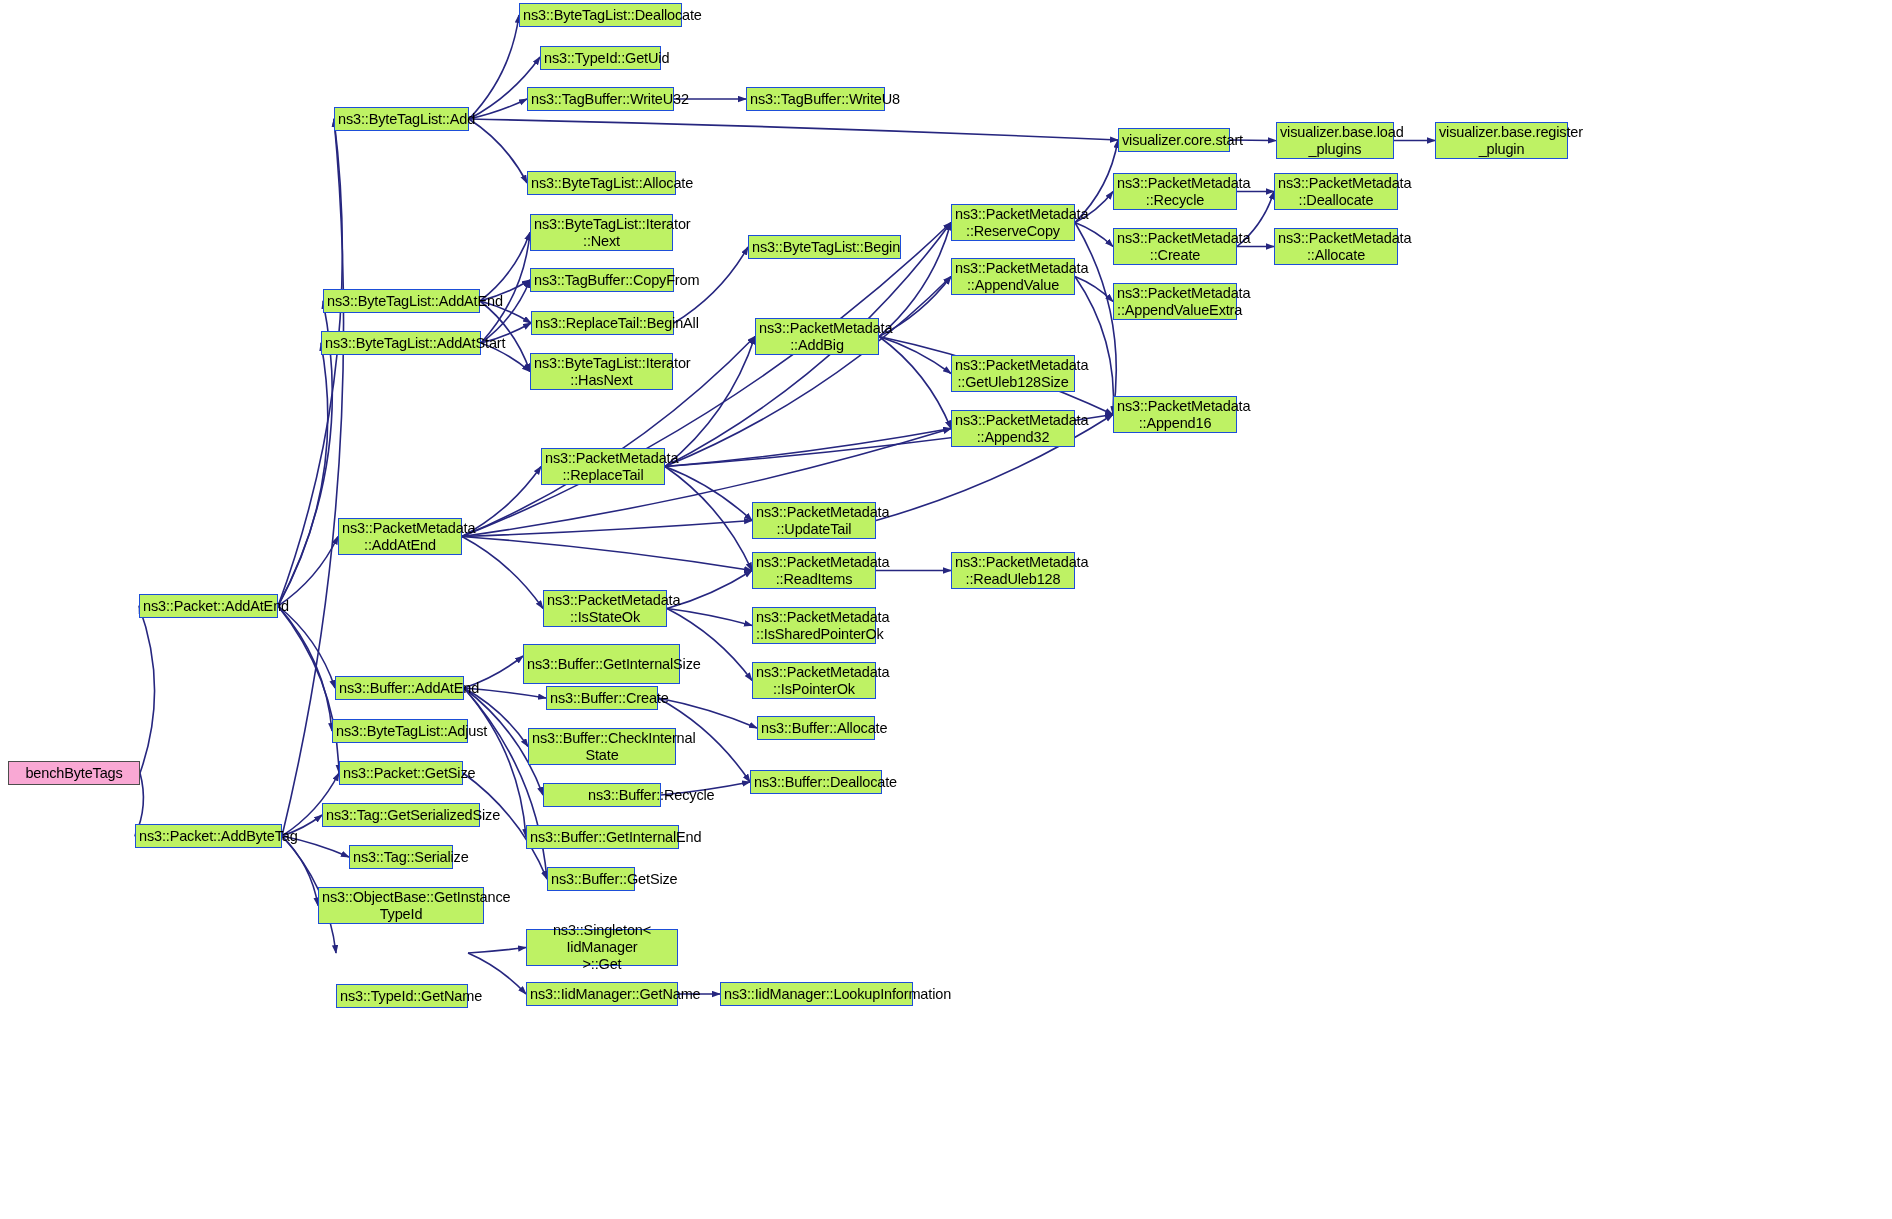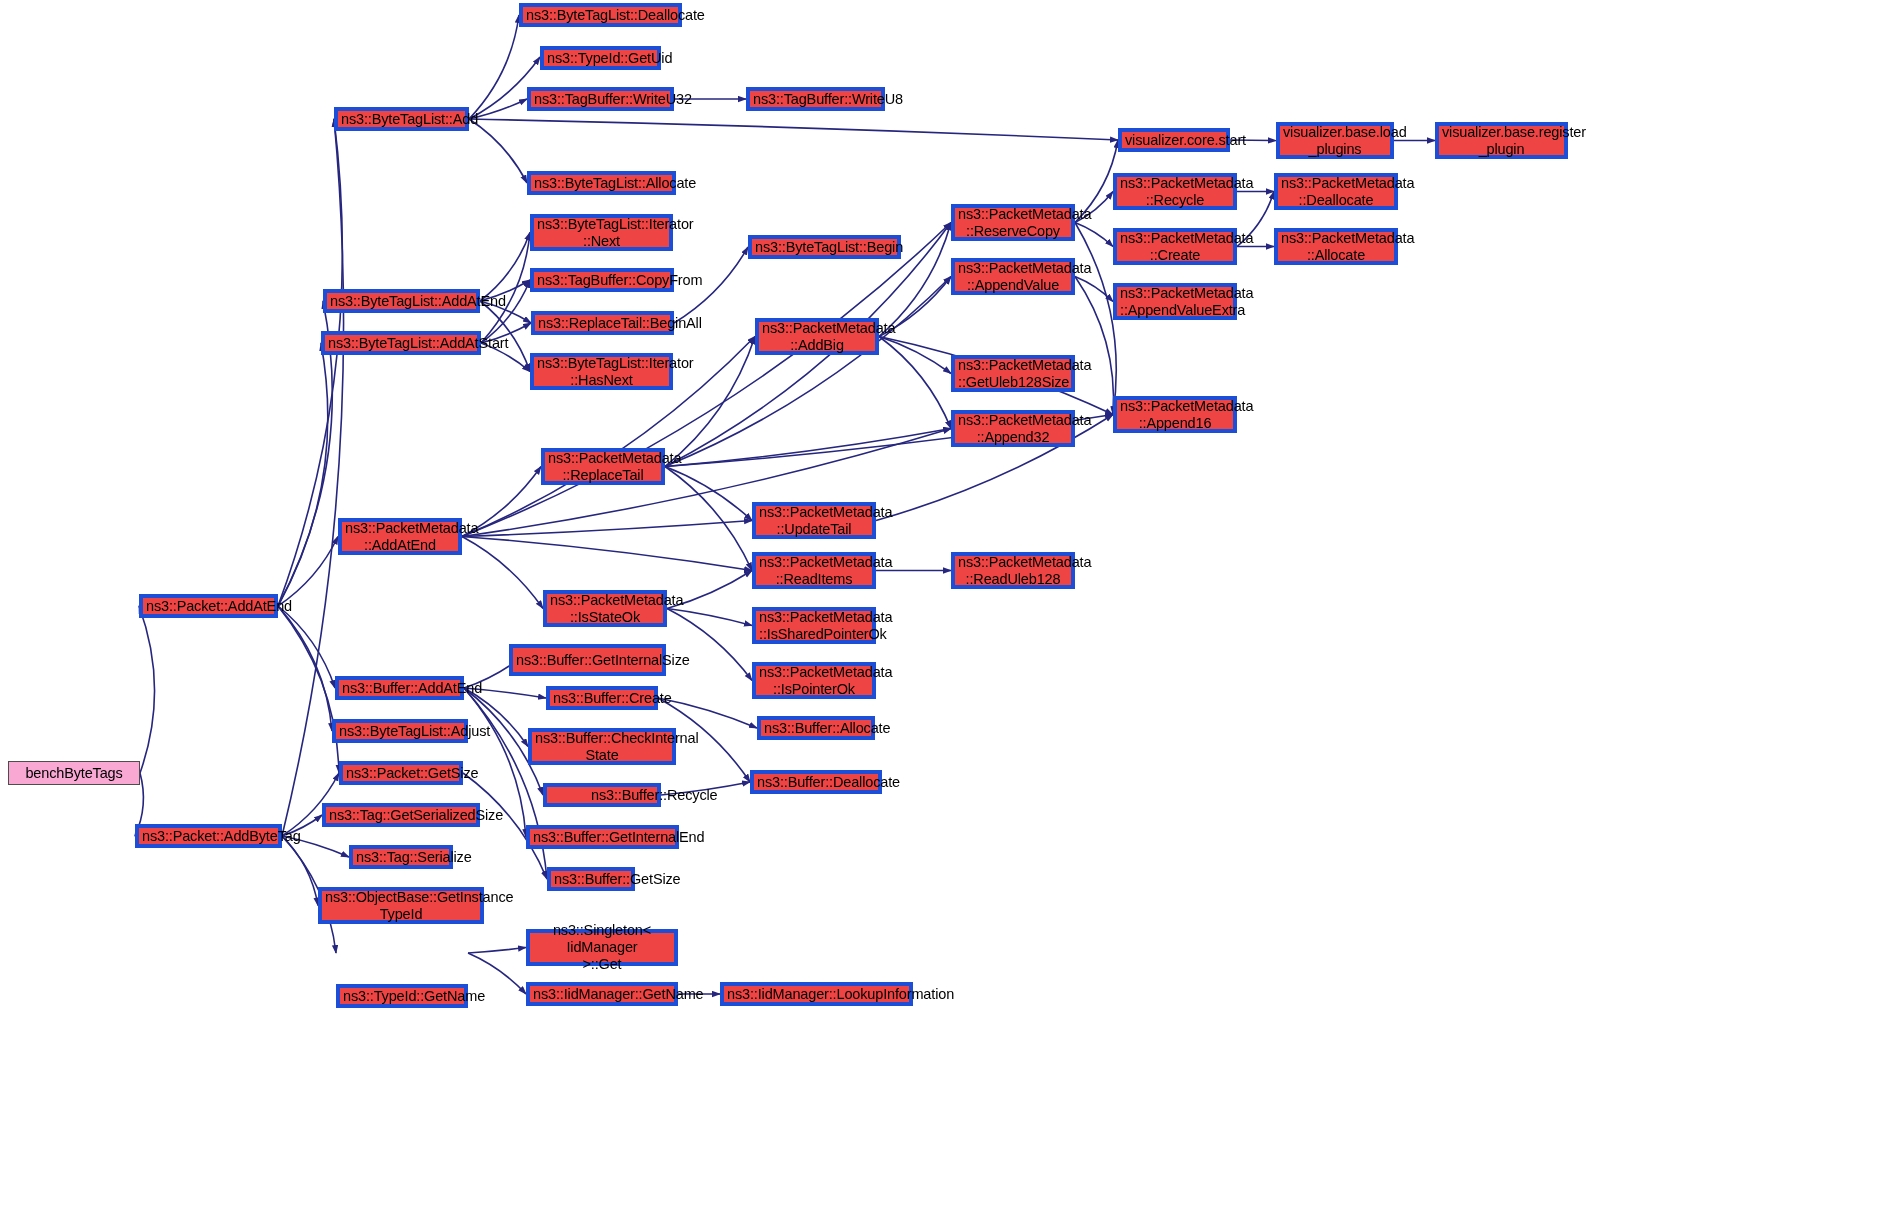--- a/index.html
+++ b/index.html
@@ -20,22 +20,22 @@
     position: absolute;
     left: 0;
     top: 0;
     width: 1892px;
     height: 1219px;
     pointer-events: none;
   }
   .node {
     position: absolute;
     box-sizing: border-box;
-    border: 4px solid #1d4ed8;
-    background: #ef4444;
+    border: 1px solid #1d4ed8;
+    background: #bef264;
     color: #000000;
     font-size: 14.5px;
     line-height: 17px;
     text-align: center;
     display: flex;
     align-items: center;
     justify-content: center;
     padding: 0 3px;
     white-space: pre-line;
     letter-spacing: -0.15px;
@@ -164,21 +164,21 @@
       <div class="node" style="left: 530px; top: 214px; width: 143px; height: 37px;"><span class="node-label">ns3::ByteTagList::Iterator
 ::Next</span></div>
       <div class="node" style="left: 530px; top: 268px; width: 144px; height: 24px;"><span class="node-label">ns3::TagBuffer::CopyFrom</span></div>
       <div class="node" style="left: 531px; top: 311px; width: 143px; height: 24px;"><span class="node-label">ns3::ReplaceTail::BeginAll</span></div>
       <div class="node" style="left: 530px; top: 353px; width: 143px; height: 37px;"><span class="node-label">ns3::ByteTagList::Iterator
 ::HasNext</span></div>
       <div class="node" style="left: 541px; top: 448px; width: 124px; height: 37px;"><span class="node-label">ns3::PacketMetadata
 ::ReplaceTail</span></div>
       <div class="node" style="left: 543px; top: 590px; width: 124px; height: 37px;"><span class="node-label">ns3::PacketMetadata
 ::IsStateOk</span></div>
-      <div class="node" style="left: 509px; top: 644px; width: 157px; height: 32px;"><span class="node-label">ns3::Buffer::GetInternalSize</span></div>
+      <div class="node" style="left: 523px; top: 644px; width: 157px; height: 40px;"><span class="node-label">ns3::Buffer::GetInternalSize</span></div>
       <div class="node" style="left: 546px; top: 686px; width: 112px; height: 24px;"><span class="node-label">ns3::Buffer::Create</span></div>
       <div class="node" style="left: 528px; top: 728px; width: 148px; height: 37px;"><span class="node-label">ns3::Buffer::CheckInternal
 State</span></div>
       <div class="node" style="left: 543px; top: 783px; width: 118px; height: 24px; padding-left: 44px;"><span class="node-label">ns3::Buffer::Recycle</span></div>
       <div class="node" style="left: 526px; top: 825px; width: 153px; height: 24px;"><span class="node-label">ns3::Buffer::GetInternalEnd</span></div>
       <div class="node" style="left: 547px; top: 867px; width: 88px; height: 24px;"><span class="node-label">ns3::Buffer::GetSize</span></div>
       <div class="node" style="left: 526px; top: 929px; width: 152px; height: 37px;"><span class="node-label">ns3::Singleton&lt; IidManager
 &gt;::Get</span></div>
       <div class="node" style="left: 526px; top: 982px; width: 152px; height: 24px;"><span class="node-label">ns3::IidManager::GetName</span></div>
       <div class="node" style="left: 746px; top: 87px; width: 139px; height: 24px;"><span class="node-label">ns3::TagBuffer::WriteU8</span></div>

